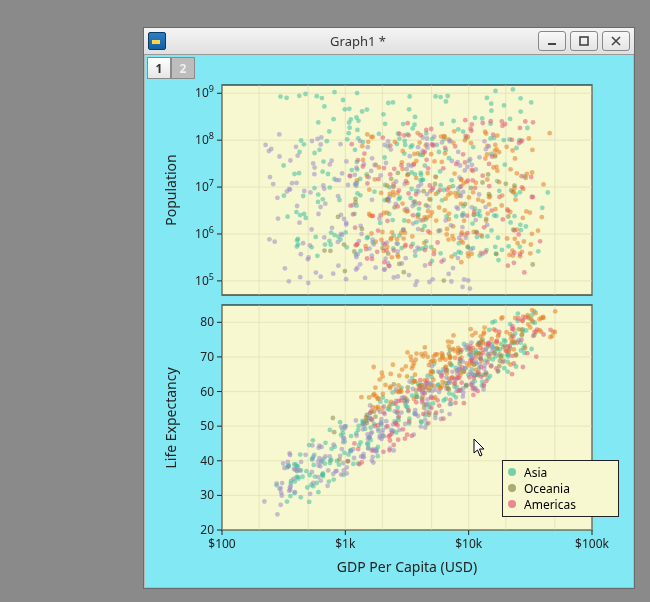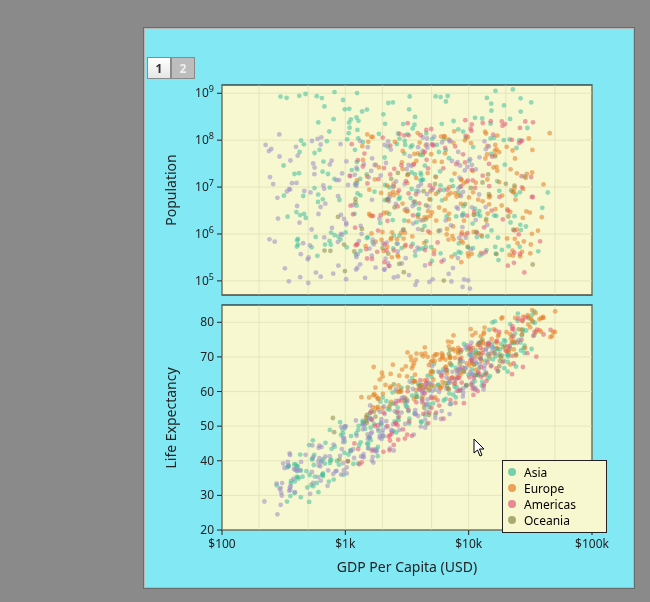--- a/index.html
+++ b/index.html
@@ -73,33 +73,54 @@
     right: 8px; bottom: 8px;
   }
   .plot-svg { width: 100%; height: 100%; display: block; }
 
   .legend-box {
     position: absolute;
     left: 350px; top: 380px;
     width: 98px;
     background: #f7f7d0;
     border: 1px solid #222;
-    padding: 3px 0 4px 5px;
+    padding: 3px 12px 4px 5px;
     font-size: 12px;
   }
   .legend-row { display: flex; align-items: center; height: 16px; }
   .legend-sw { width: 8px; height: 8px; border-radius: 50%; margin-right: 8px; opacity: 0.7; }
 
   .cursor { position:absolute; left:473px; top:438px; width:14px; height:20px; pointer-events:none; }
   .cursor svg { width:100%; height:100%; }
 </style>
 </head>
 <body>
 
 <div class="window">
+  <div class="titlebar">
+    <div class="app-icon"></div>
+    <div class="title">Graph1 *</div>
+    <div class="winbtns">
+      <div class="winbtn">
+        <svg viewBox="0 0 12 10">
+            <rect x="2" y="7" width="8" height="2" fill="#444"></rect>
+          </svg>
+      </div>
+      <div class="winbtn">
+        <svg viewBox="0 0 12 10">
+            <rect x="2" y="1" width="8" height="8" fill="none" stroke="#444" stroke-width="1.6"></rect>
+          </svg>
+      </div>
+      <div class="winbtn">
+        <svg viewBox="0 0 12 10">
+            <path d="M2 1 L10 9 M10 1 L2 9" stroke="#444" stroke-width="1.6"></path>
+          </svg>
+      </div>
+    </div>
+  </div>
 
   <div class="tabs">
     <div class="tab">1</div>
     <div class="tab inactive">2</div>
   </div>
 
   <div class="plotarea">
     <svg class="plot-svg" viewBox="0 0 474 500">
 
       <rect x="70" y="5" width="370" height="210" fill="#f7f7d0" stroke="#222" stroke-width="1.2"></rect>
@@ -1814,31 +1835,27 @@
         </g>
     </svg>
 
     <div class="legend-box">
       <div id="legend-rows">
           <div class="legend-row">
             <div class="legend-sw" style="background: rgb(63, 191, 157);"></div>
             <span>Asia</span>
           </div>
           <div class="legend-row">
-            <div class="legend-sw" style="background: rgb(230, 126, 34);"></div>
-            <span>Europe</span>
+            <div class="legend-sw" style="background: rgb(138, 138, 74);"></div>
+            <span>Oceania</span>
           </div>
           <div class="legend-row">
             <div class="legend-sw" style="background: rgb(225, 90, 120);"></div>
             <span>Americas</span>
           </div>
-          <div class="legend-row">
-            <div class="legend-sw" style="background: rgb(138, 138, 74);"></div>
-            <span>Oceania</span>
-          </div>
         </div>
     </div>
   </div>
 </div>
 
 <div class="cursor">
   <svg viewBox="0 0 14 20">
       <path d="M1 1 L1 15 L4.5 12 L7 18 L9 17 L6.5 11 L11 11 Z" fill="#fff" stroke="#000" stroke-width="1"></path>
     </svg>
 </div>

